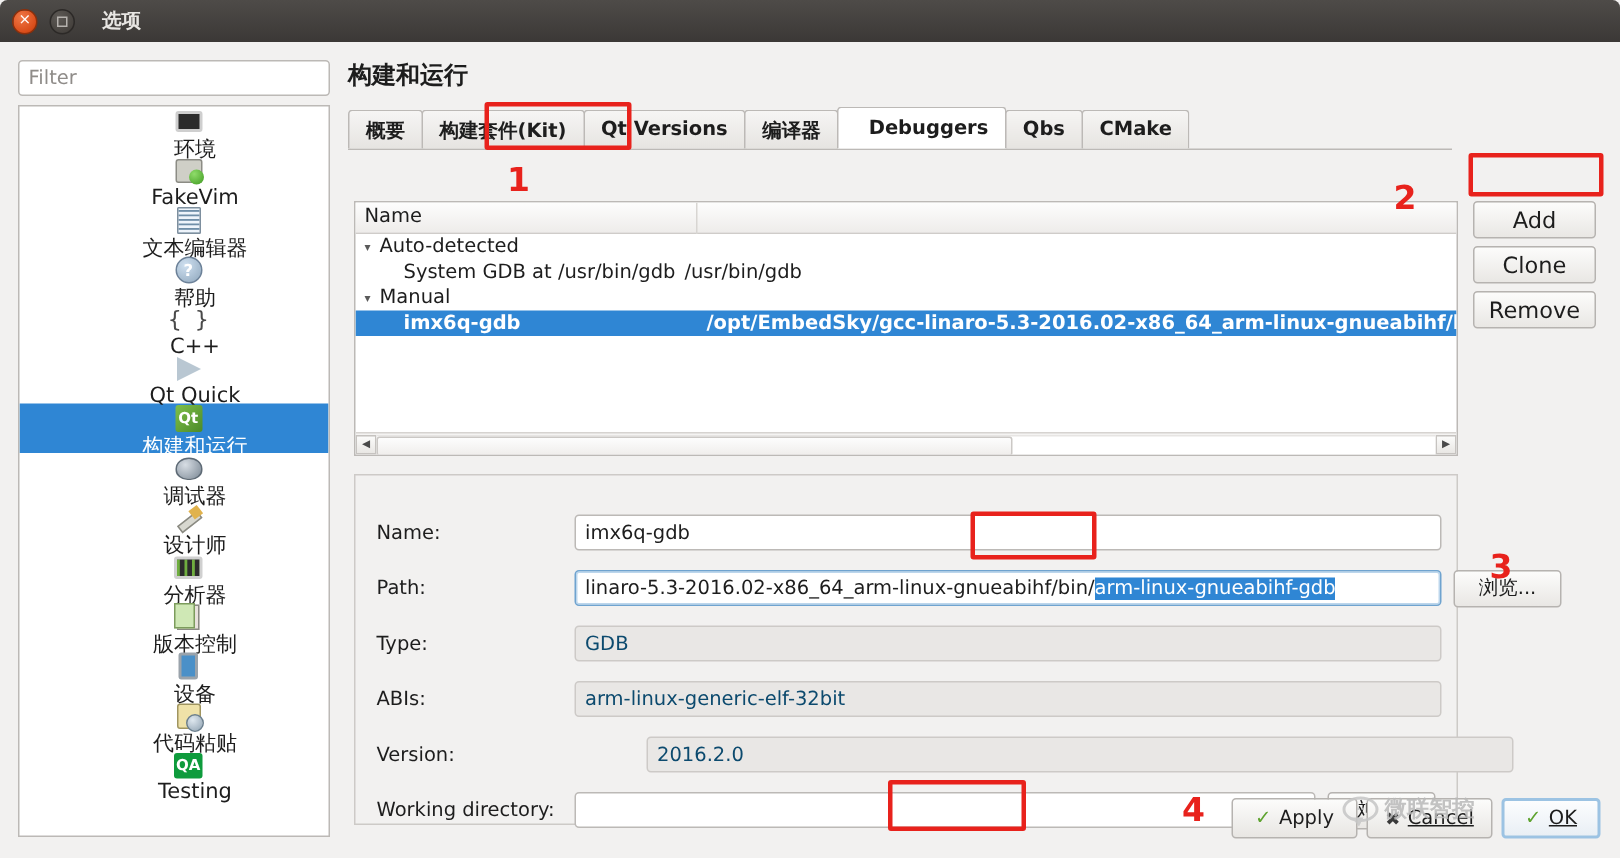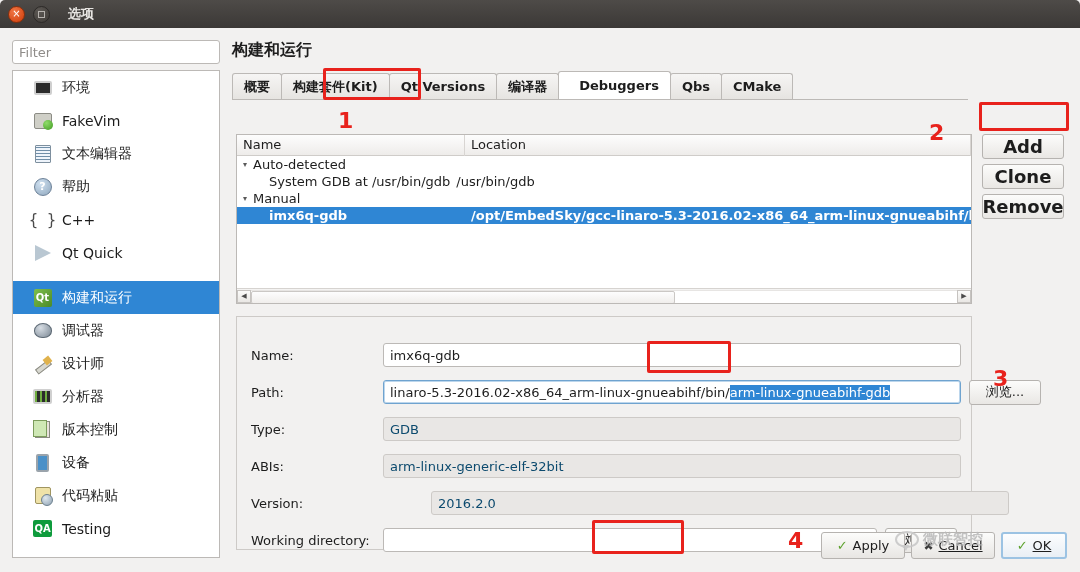--- a/index.html
+++ b/index.html
@@ -60,23 +60,23 @@
   }
   .filter-input::placeholder { color: #8f8c89; }
 
   .sidebar {
     position: absolute; left: 12px; top: 42px; width: 208px; height: 488px;
     background: #ffffff; border: 1px solid #bcb9b6;
     overflow: hidden;
   }
   .side-item {
     display: flex; align-items: center; height: 33px; padding-left: 19px;
-    font-size: 14px; color: #1d1d1d;
-  }
-  .side-item.selected { background: #2f86d4; color: #ffffff; margin-top: 12px; }
+    font-size: 14px; color: #1d1d1d; flex-direction: column;
+  }
+  .side-item.selected { background: #2f86d4; color: #ffffff; }
   .side-label { margin-left: 9px; white-space: nowrap; }
   .side-ico {
     width: 21px; height: 20px; flex: 0 0 auto;
     display: flex; align-items: center; justify-content: center;
     position: relative;
   }
 
   
   .ic-env  { width:18px;height:14px;background:#2b2b2b;border:2px solid #cfcfcf;border-radius:2px; }
   .ic-text { width:16px;height:18px;background:#eef4fb;border:1px solid #7d8f9e;border-radius:1px;
@@ -182,24 +182,23 @@
     position: absolute; left: 0; top: 0; width: 60%; height: 13px;
     background: linear-gradient(to bottom,#fdfdfd,#f0eeec);
     border: 1px solid #cbc8c5; border-radius: 2px;
   }
 
   .sidebtns { position: absolute; left: 982px; top: 106px; width: 86px; }
   .sbtn {
     width: 82px; height: 25px; margin-bottom: 5px;
     background: linear-gradient(to bottom,#fcfcfb,#e9e7e4);
     border: 1px solid #b6b3b0; border-radius: 3px;
-    font-size: 18px; color: #1d1d1d;
+    font-size: 15px; color: #1d1d1d;
     display: flex; align-items: center; justify-content: center;
     font-family: "DejaVu Sans","Liberation Sans",sans-serif;
-    font-weight: bold;
   }
 
   .detailbox {
     position: absolute; left: 236px; top: 288px; width: 736px; height: 234px;
     background: #f2f1f0; border: 1px solid #cdcac7;
   }
   .frow {
     position: absolute; left: 14px; height: 24px; display: flex; align-items: center;
   }
   .flabel { font-size: 13px; color: #1d1d1d; width: 132px; flex: 0 0 132px; }
@@ -371,21 +370,20 @@
       <div class="tab">Qt Versions</div>
       <div class="tab">编译器</div>
       <div class="tab active">Debuggers</div>
       <div class="tab">Qbs</div>
       <div class="tab">CMake</div>
     </div>
 
     <div class="treebox">
       <div class="tree-head">
         <div class="th c1">Name</div>
-        <div class="th c2">Location</div>
       </div>
       <div class="tree-rows">
 
         <div class="trow" style="position:relative;">
           <span class="twist">▾</span>
           <span class="tcell-name">Auto-detected</span>
         </div>
 
         <div class="trow" style="position:relative;">
           <span class="twist"></span>

